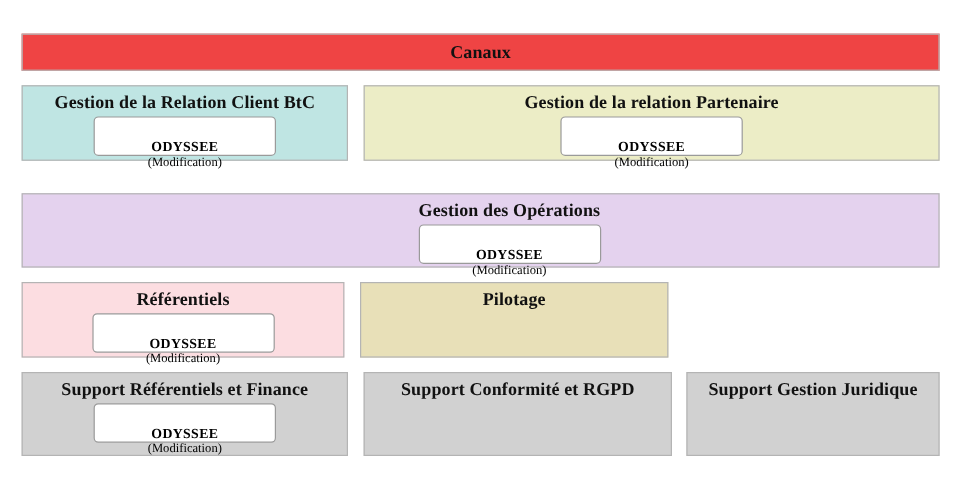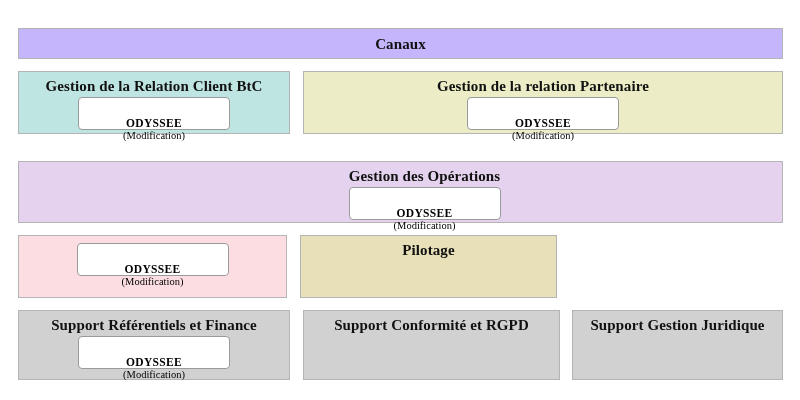--- a/index.html
+++ b/index.html
@@ -39,21 +39,21 @@
     color: #111111;
     text-align: center;
     line-height: 18px;
     letter-spacing: 0.1px;
     width: 100%;
   }
   
   .row-canaux .block {
     width: 765px;
     height: 31px;
-    background: #c4b5fd;
+    background: #ef4444;
     justify-content: center;
     padding-top: 0;
   }
   
   .row-relation { height: 78px; }
   .row-relation .blk-btoc {
     width: 272px;
     background: #bfe5e3;
     margin-right: 13px;
   }
@@ -169,20 +169,21 @@
       <div class="block-title">Gestion des Opérations</div>
       <div class="odyssee">
         <span class="odyssee-name">ODYSSEE</span>
         <span class="odyssee-state">(Modification)</span>
       </div>
     </div>
   </div>
 
   <div class="row row-socle">
     <div class="block blk-referentiels">
+      <div class="block-title">Référentiels</div>
       <div class="odyssee">
         <span class="odyssee-name">ODYSSEE</span>
         <span class="odyssee-state">(Modification)</span>
       </div>
     </div>
     <div class="block blk-pilotage">
       <div class="block-title">Pilotage</div>
     </div>
   </div>
 

